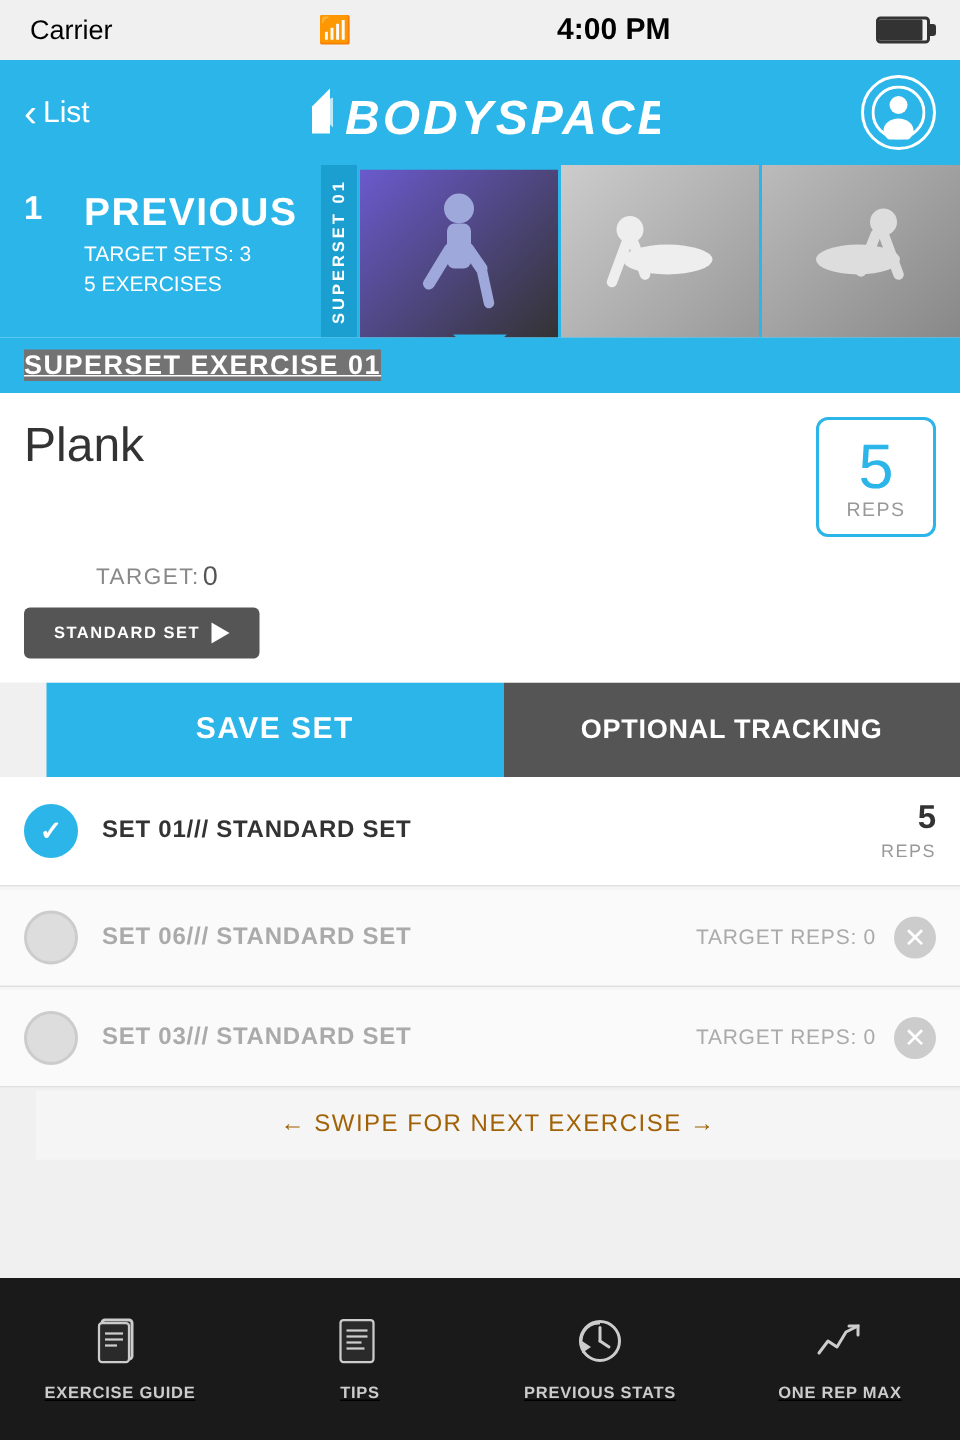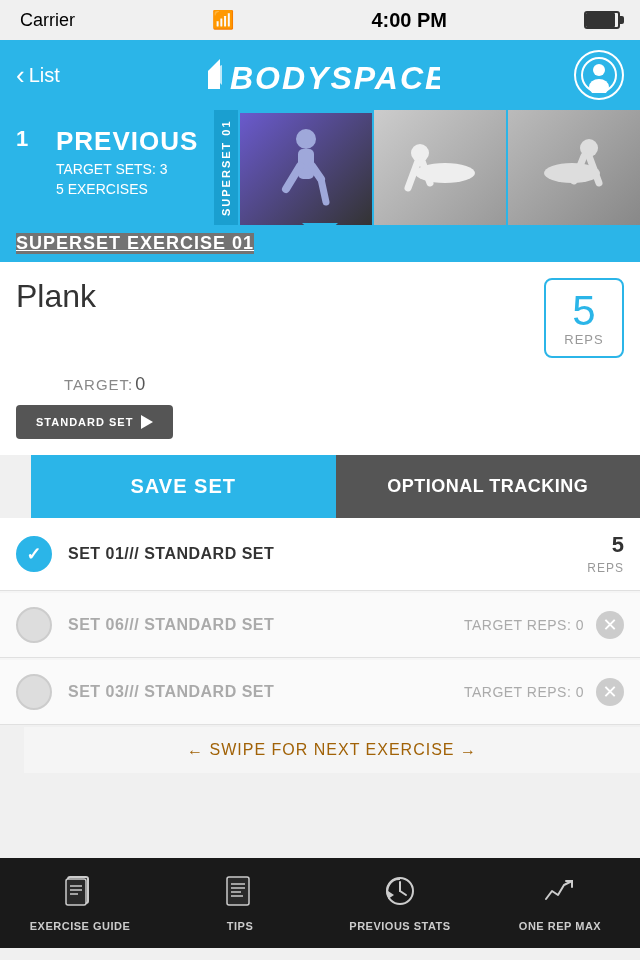--- a/index.html
+++ b/index.html
@@ -398,26 +398,27 @@
       background: #f5f5f5;
       color: #a16207;
       font-size: 16px;
       letter-spacing: 1px;
       margin-left: 24px;
     }
 
     
     .bottom-nav {
       position: absolute;
-      bottom: 12px;
+      bottom: 0;
       left: 0;
       right: 0;
-      height: 90px;
+      height: 108px;
       background: #1a1a1a;
       display: flex;
+      text-decoration: underline;
     }
     .nav-item {
       flex: 1;
       display: flex;
       flex-direction: column;
       align-items: center;
       justify-content: center;
       gap: 6px;
       cursor: pointer;
       border: none;

